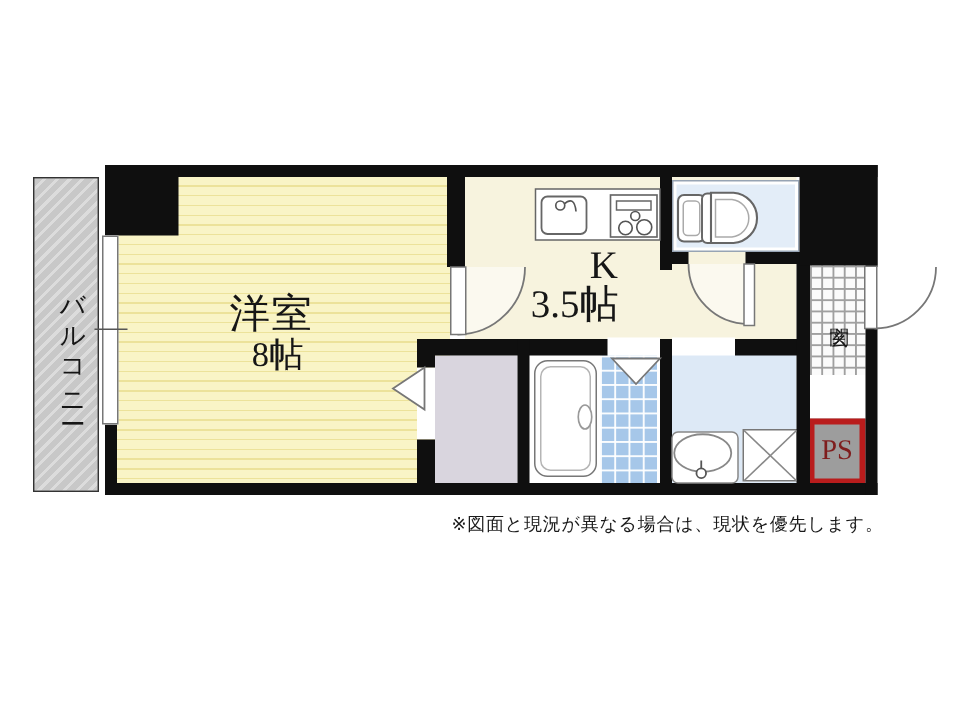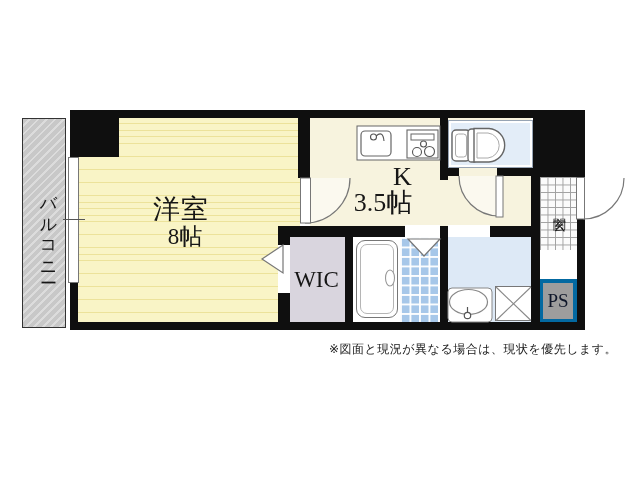--- a/index.html
+++ b/index.html
@@ -16,37 +16,37 @@
   .tiles{background-color:#a6c7e9;
      background-image:linear-gradient(rgba(255,255,255,.95) 1.5px,transparent 1.5px),
                       linear-gradient(90deg,rgba(255,255,255,.95) 1.5px,transparent 1.5px);
      background-size:9.5px 9.5px;}
   .balcony{background:repeating-linear-gradient(135deg,#c8c8c8 0,#c8c8c8 4px,#dcdcdc 4px,#dcdcdc 6px);
      border:1px solid #333;}
   .genkan{background-color:#fbfbfb;
      background-image:linear-gradient(#a0a0a0 1px,transparent 1px),
                       linear-gradient(90deg,#a0a0a0 1px,transparent 1px);
      background-size:7.5px 7.5px;}
-  .ps{background:#9d9d9d;border:4px solid #0369a1;display:flex;align-items:center;justify-content:center;
-      font-size:19px;color:#0f172a;}
+  .ps{background:#9d9d9d;border:4px solid #b91c1c;display:flex;align-items:center;justify-content:center;
+      font-size:19px;color:#7f1d1d;}
   .toiletroom{background:#ffffff;border:1px solid #97a4b4;}
   .toiletroom .inner{position:absolute;left:2px;top:2px;right:2px;bottom:2px;background:#e3edf8;}
   .tub{background:#fff;border:1.5px solid #777;border-radius:9px;}
   .tub .inner{position:absolute;left:3px;top:3px;right:3px;bottom:3px;border:1px solid #b5b5b5;border-radius:7px;}
   .whitebox{background:#ffffff;}
   .laundry{background:#fff;border:1px solid #777;}
   .window{background:#fff;border:1px solid #777;}
   
   .lbl{position:absolute;color:#161616;text-align:center;line-height:1.05;}
   .vtext{writing-mode:vertical-rl;text-orientation:mixed;}
   .sans{font-family:"Liberation Sans","DejaVu Sans",sans-serif;}
   .laundry-lbl{display:flex;flex-direction:column;align-items:center;justify-content:center;
       font-family:"Liberation Sans","DejaVu Sans",sans-serif;font-size:8.5px;font-weight:600;color:#222;line-height:1.2;}
   .note{position:absolute;font-family:"Liberation Sans","DejaVu Sans",sans-serif;
-      font-size:12px;color:#1a1a1a;letter-spacing:.5px;white-space:nowrap;margin-left:28px;}
+      font-size:12px;color:#1a1a1a;letter-spacing:.5px;white-space:nowrap;}
   svg .ln{stroke:#777;fill:none;}
 </style>
 </head>
 <body>
 
 <div id="stage">
 
   <div class="abs balcony" style="left:22px;top:118px;width:44px;height:210px;"></div>
   <div class="abs living" style="left:78px;top:118px;width:222px;height:204px;"></div>
   <div class="abs kitchen" style="left:310px;top:118px;width:221px;height:108px;"></div>
@@ -159,21 +159,20 @@
     <polygon points="283,245 262,259 283,273" fill="#fff" stroke="#777" stroke-width="1.2"></polygon>
     <polygon points="408,239 424,256 440,239" fill="#fff" stroke="#777" stroke-width="1.2"></polygon>
   </svg>
 
   <div class="lbl" style="left:136px;top:195px;width:90px;font-size:27px;letter-spacing:1px;">洋室</div>
   <div class="lbl" style="left:140px;top:225px;width:90px;font-size:23px;">8帖</div>
 
   <div class="lbl" style="left:375px;top:163px;width:55px;font-size:26px;">K</div>
   <div class="lbl" style="left:344px;top:189px;width:78px;font-size:26px;">3.5帖</div>
 
-  <div class="lbl" style="left:288px;top:268px;width:57px;font-size:23px;">WIC</div>
 
   <div class="lbl vtext sans" style="left:33px;top:160px;width:24px;height:140px;font-size:17px;letter-spacing:3px;">バルコニー</div>
 
   <div class="lbl vtext" style="left:549px;top:190px;width:17px;height:36px;font-size:13px;letter-spacing:1px;">玄関</div>
 
 
   <div class="note" style="left:301px;top:341px;">※図面と現況が異なる場合は、現状を優先します。</div>
 
 </div>
 

